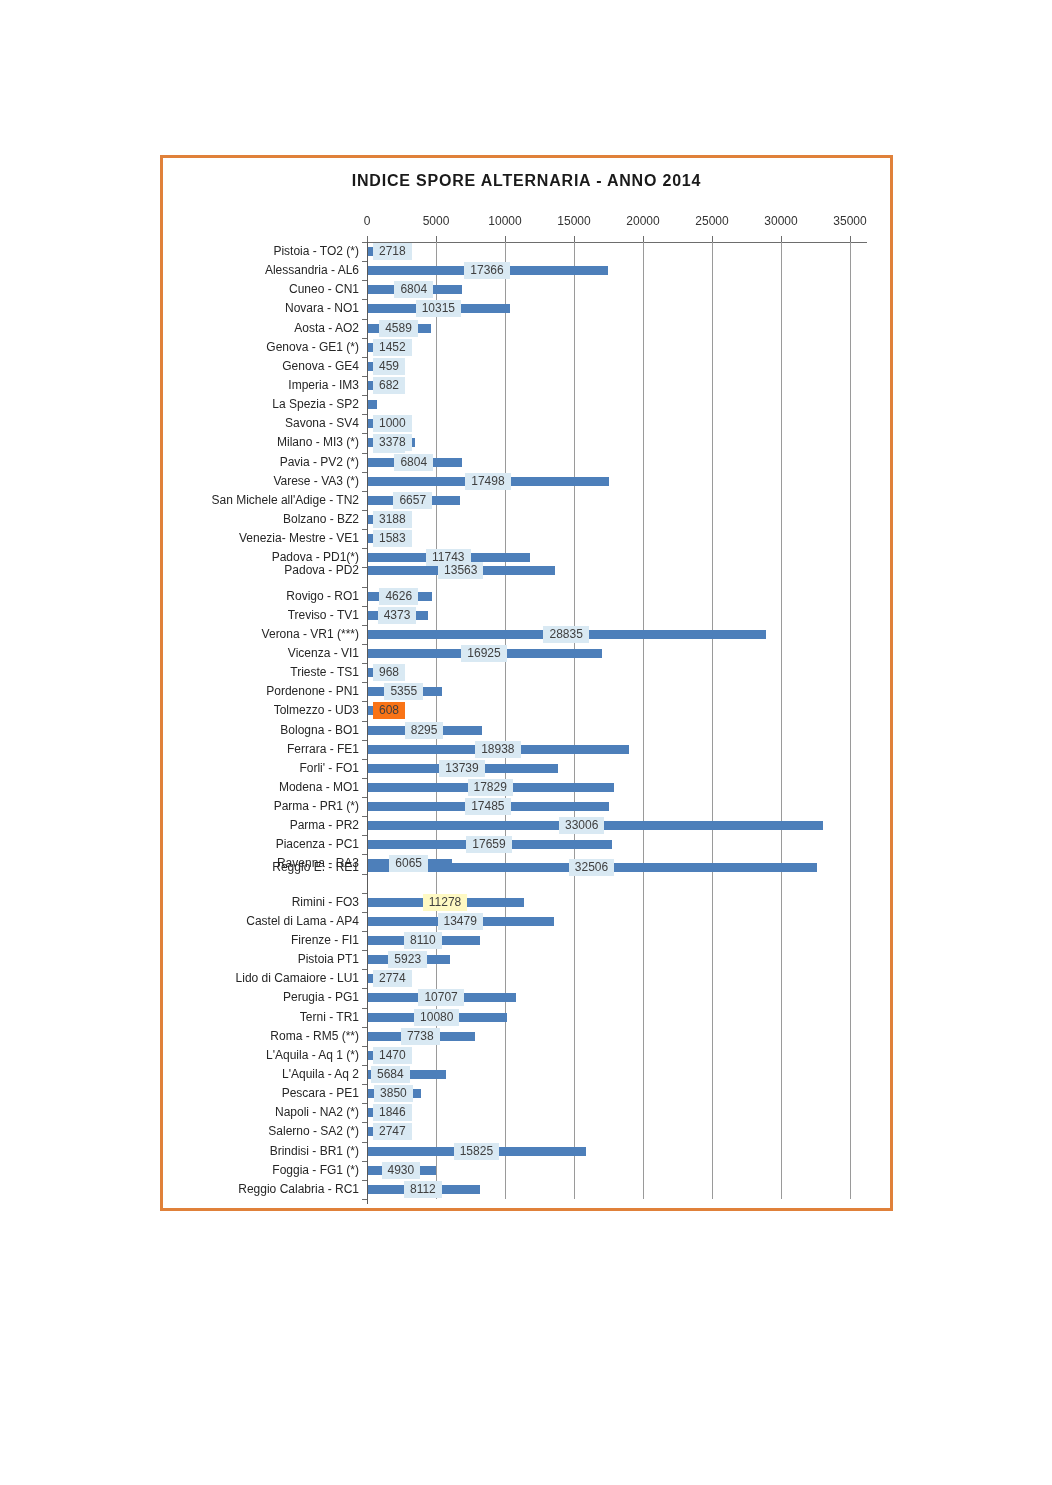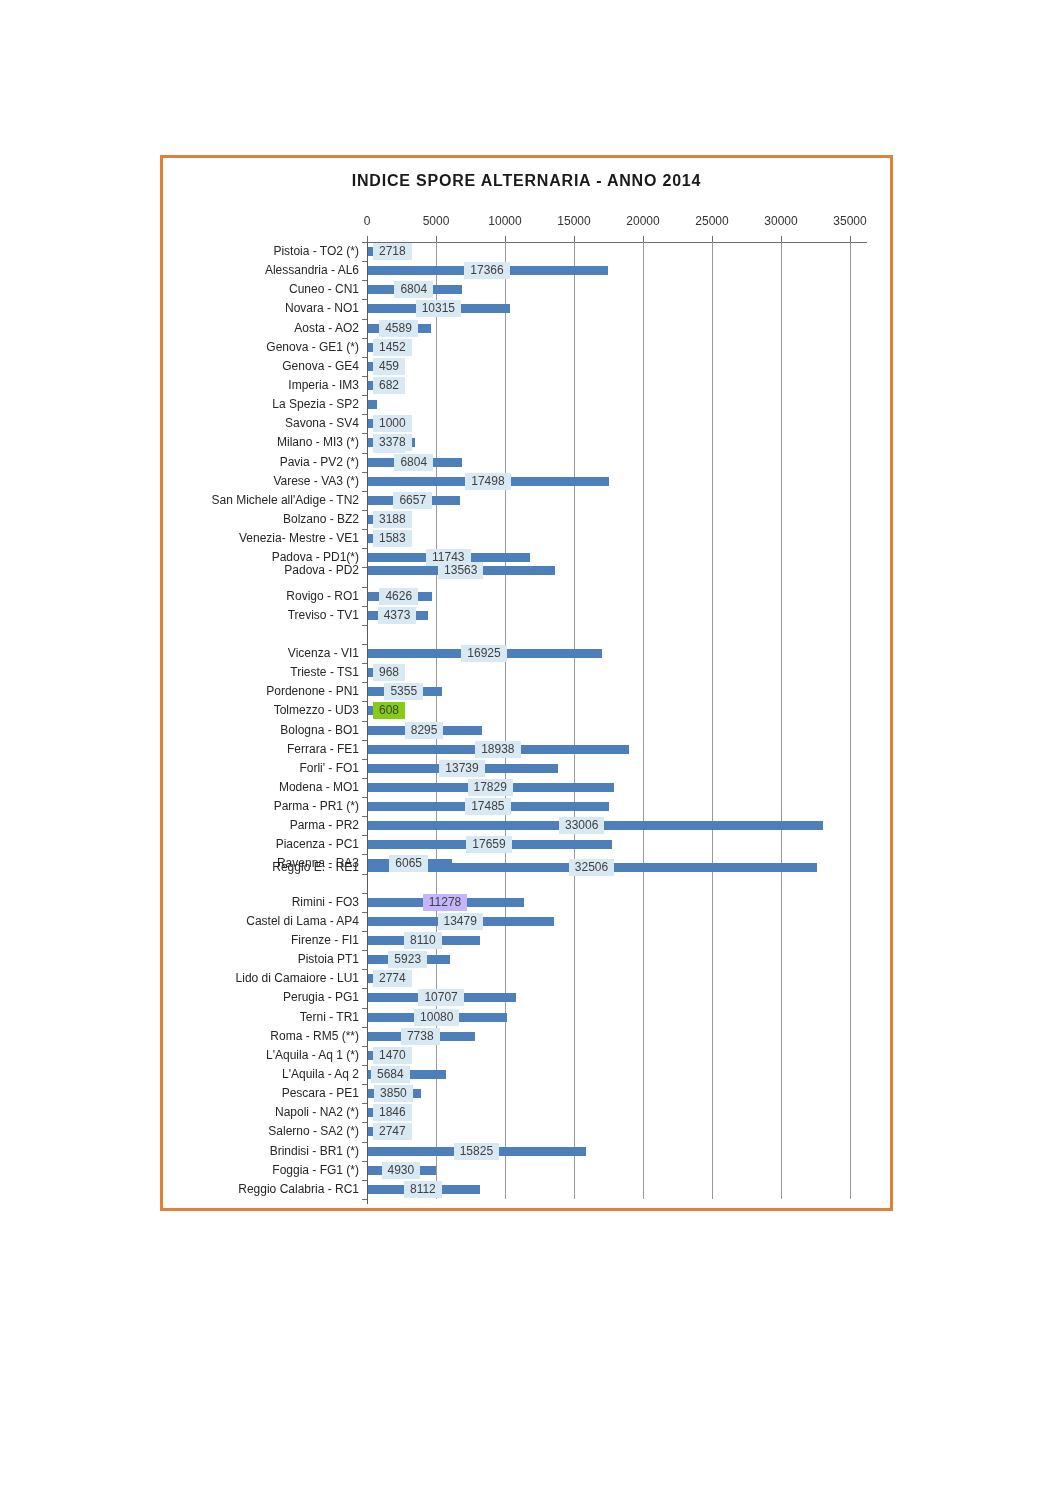--- a/index.html
+++ b/index.html
@@ -223,39 +223,44 @@
         <div class="row" style="top: 344.52px;">
           <div class="cat-label">Rovigo - RO1</div>
           <div class="bar" style="width: 63.8388px; background: rgb(77, 127, 186);"></div>
           <div class="val-chip" style="background: rgb(217, 233, 243); left: 12.4194px;">4626</div>
         </div>
         <div class="row" style="top: 363.66px;">
           <div class="cat-label">Treviso - TV1</div>
           <div class="bar" style="width: 60.3474px; background: rgb(77, 127, 186);"></div>
           <div class="val-chip" style="background: rgb(217, 233, 243); left: 10.6737px;">4373</div>
         </div>
+        <div class="row" style="top: 382.8px;">
+          <div class="cat-label">Verona - VR1 (***)</div>
+          <div class="bar" style="width: 397.923px; background: rgb(77, 127, 186);"></div>
+          <div class="val-chip" style="background: rgb(217, 233, 243); left: 176.462px;">28835</div>
+        </div>
         <div class="row" style="top: 401.94px;">
           <div class="cat-label">Vicenza - VI1</div>
           <div class="bar" style="width: 233.565px; background: rgb(77, 127, 186);"></div>
           <div class="val-chip" style="background: rgb(217, 233, 243); left: 94.2825px;">16925</div>
         </div>
         <div class="row" style="top: 421.08px;">
           <div class="cat-label">Trieste - TS1</div>
           <div class="bar" style="width: 13.3584px; background: rgb(77, 127, 186);"></div>
           <div class="val-chip" style="background: rgb(217, 233, 243); left: 6px;">968</div>
         </div>
         <div class="row" style="top: 440.22px;">
           <div class="cat-label">Pordenone - PN1</div>
           <div class="bar" style="width: 73.899px; background: rgb(77, 127, 186);"></div>
           <div class="val-chip" style="background: rgb(217, 233, 243); left: 17.4495px;">5355</div>
         </div>
         <div class="row" style="top: 459.36px;">
           <div class="cat-label">Tolmezzo - UD3</div>
           <div class="bar" style="width: 8.3904px; background: rgb(77, 127, 186);"></div>
-          <div class="val-chip" style="background: #84cc16; left: 6px; text-align: center;">608</div>
+          <div class="val-chip" style="background: #f97316; left: 6px; text-align: center;">608</div>
         </div>
         <div class="row" style="top: 478.5px;">
           <div class="cat-label">Bologna - BO1</div>
           <div class="bar" style="width: 114.471px; background: rgb(77, 127, 186);"></div>
           <div class="val-chip" style="background: rgb(217, 233, 243); left: 37.7355px;">8295</div>
         </div>
         <div class="row" style="top: 497.64px;">
           <div class="cat-label">Ferrara - FE1</div>
           <div class="bar" style="width: 261.344px; background: rgb(77, 127, 186);"></div>
           <div class="val-chip" style="background: rgb(217, 233, 243); left: 108.172px;">18938</div>
@@ -291,21 +296,21 @@
           <div class="val-chip" style="background: rgb(217, 233, 243); left: 22.3485px;">6065</div>
         </div>
         <div class="row" style="top: 616px;">
           <div class="cat-label">Reggio E. - RE1</div>
           <div class="bar" style="width: 448.583px; background: rgb(77, 127, 186);"></div>
           <div class="val-chip" style="background: rgb(217, 233, 243); left: 201.791px;">32506</div>
         </div>
         <div class="row" style="top: 650.76px;">
           <div class="cat-label">Rimini - FO3</div>
           <div class="bar" style="width: 155.636px; background: rgb(77, 127, 186);"></div>
-          <div class="val-chip" style="background: #c4b5fd; left: 55.8182px;">11278</div>
+          <div class="val-chip" style="background: #fef9c3; left: 55.8182px;">11278</div>
         </div>
         <div class="row" style="top: 669.9px;">
           <div class="cat-label">Castel di Lama - AP4</div>
           <div class="bar" style="width: 186.01px; background: rgb(77, 127, 186);"></div>
           <div class="val-chip" style="background: rgb(217, 233, 243); left: 70.5051px;">13479</div>
         </div>
         <div class="row" style="top: 689.04px;">
           <div class="cat-label">Firenze - FI1</div>
           <div class="bar" style="width: 111.918px; background: rgb(77, 127, 186);"></div>
           <div class="val-chip" style="background: rgb(217, 233, 243); left: 36.959px;">8110</div>

